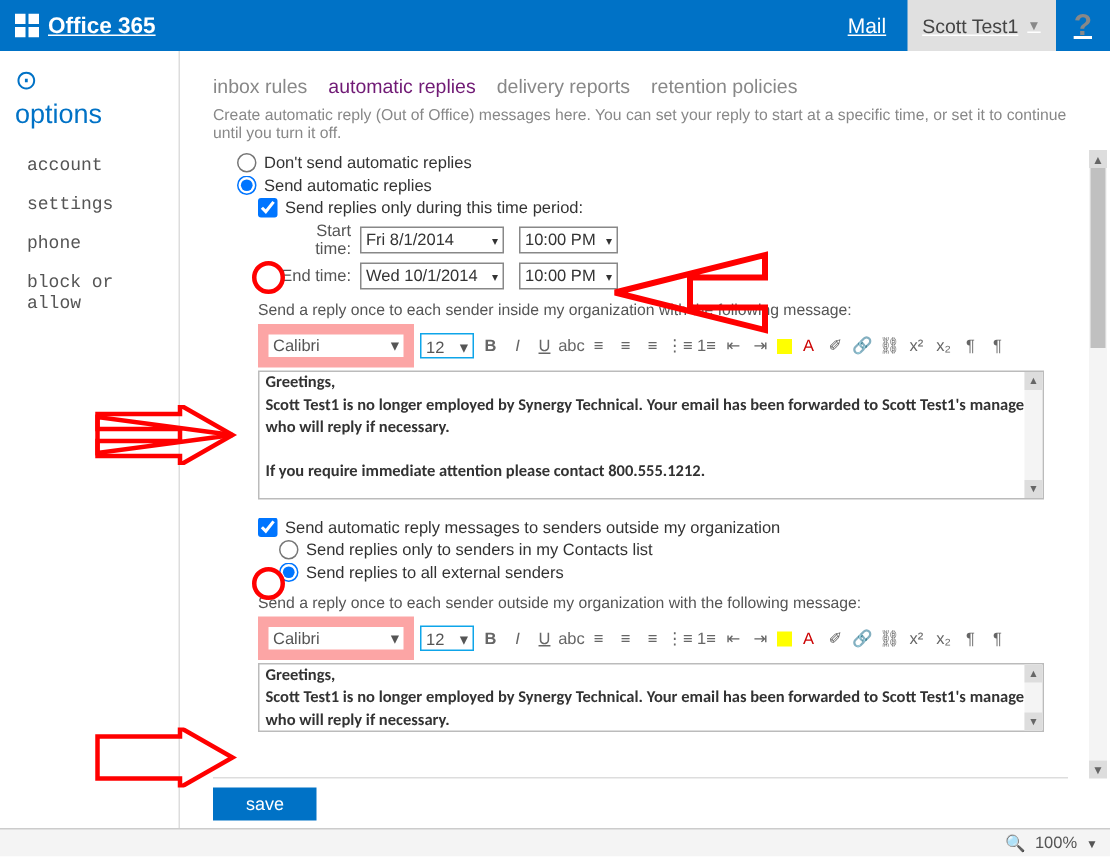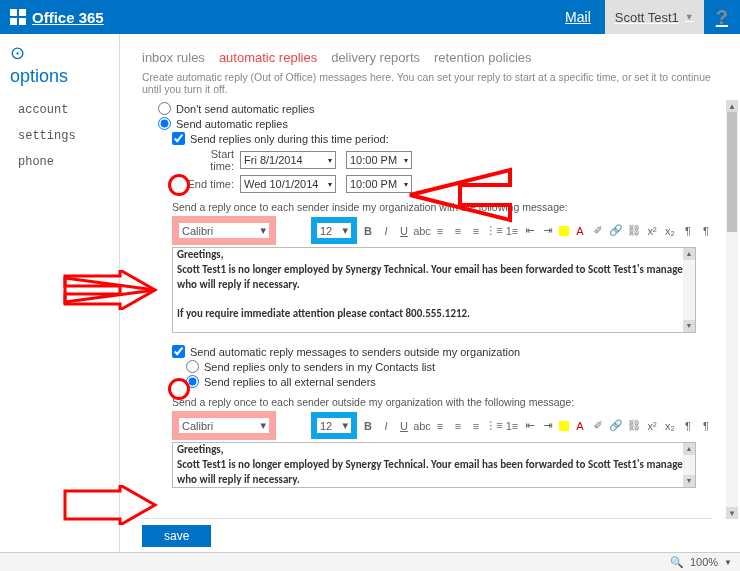--- a/index.html
+++ b/index.html
@@ -17,41 +17,41 @@
   .main{display:flex;height:calc(571px - 34px - 18px);}
   .left{width:120px;border-right:1px solid #ddd;box-sizing:border-box;}
   .back{color:#0072c6;font-size:18px;padding:8px 10px 0 10px;}
   .opt-title{color:#0072c6;font-size:18px;padding:2px 10px 10px 10px;}
   .navitem{padding:6px 10px 6px 18px;color:#555;cursor:pointer;font-size:12px;font-family:Liberation Mono, monospace;}
   .navitem.sel{background:#eaeaea;}
   
   .content{flex:1;position:relative;overflow:hidden;}
   .tabs{display:flex;gap:14px;padding:16px 0 6px 22px;font-size:13px;}
   .tabs span{color:#888;cursor:pointer;}
-  .tabs span.sel{color:#ef4444;text-align:right;}
+  .tabs span.sel{color:#701a75;text-align:right;}
   .desc{color:#888;font-size:10.5px;padding:0 22px 8px 22px;}
   .scroll{position:absolute;left:0;right:14px;top:66px;bottom:34px;overflow:hidden;padding:0 0 0 22px;}
   .scrollbar{position:absolute;right:2px;top:66px;bottom:34px;width:12px;}
   .sb-btn{width:12px;height:12px;background:#ddd;color:#666;font-size:8px;display:flex;align-items:center;justify-content:center;}
   .sb-track{position:absolute;top:12px;bottom:12px;left:0;right:0;background:#f4f4f4;}
   .sb-thumb{position:absolute;left:1px;right:1px;top:0;height:120px;background:#c0c0c0;}
   .radio-row,.check-row{display:flex;align-items:center;gap:5px;margin:2px 0;font-size:11px;color:#333;}
   .indent1{margin-left:16px;}
   .indent2{margin-left:30px;}
   .indent3{margin-left:44px;}
   .timerow{display:flex;align-items:center;gap:6px;margin:3px 0 3px 44px;font-size:11px;}
   .timerow .lbl{width:48px;text-align:right;color:#555;}
   .selbox{border:1px solid #888;height:16px;display:flex;align-items:center;justify-content:space-between;padding:0 3px;background:#fff;font-size:11px;}
   .selbox.date{width:88px;}
   .selbox.time{width:58px;margin-left:4px;}
   .selbox .arr{font-size:8px;}
   .section-label{font-size:10.5px;color:#555;margin:8px 0 3px 30px;}
   .rt-toolbar{display:flex;align-items:center;gap:4px;margin-left:30px;flex-wrap:nowrap;font-size:11px;color:#555;}
   .fontbox{border:7px solid #fca5a5;width:84px;height:15px;padding:0 3px;display:flex;align-items:center;justify-content:space-between;background:#fff;}
-  .sizebox{border:6px solid #0ea5e9;width:28px;height:15px;padding:0 3px;display:flex;align-items:center;justify-content:space-between;background:#fff;margin-left:31px;}
+  .sizebox{border:1px solid #0ea5e9;width:28px;height:15px;padding:0 3px;display:flex;align-items:flex-end;justify-content:space-between;background:#fff;}
   .tb-ico{width:14px;height:14px;display:flex;align-items:center;justify-content:center;color:#666;font-size:11px;cursor:pointer;}
   .tb-ico.b{font-weight:bold;} .tb-ico.i{font-style:italic;} .tb-ico.u{text-decoration:underline;}
   .tb-ico.red{color:#c00;} .tb-ico.hl{background:#ff0;width:10px;height:10px;}
   .editor{border:1px solid #bbb;margin:2px 30px 0 30px;height:84px;overflow:hidden;padding:0 4px;font-size:11px;line-height:1.35;font-family:Calibri,Arial,sans-serif;font-weight:bold;position:relative;}
   .editor.short{height:44px;}
   .editor .txt{white-space:normal;}
   .editor-sb{position:absolute;right:0;top:0;bottom:0;width:12px;background:#f4f4f4;}
   .editor-sb .up,.editor-sb .dn{height:12px;background:#ddd;font-size:7px;color:#666;display:flex;align-items:center;justify-content:center;}
   .editor-sb .dn{position:absolute;bottom:0;width:100%;}
   .savebar{position:absolute;left:22px;bottom:0;right:28px;height:34px;border-top:1px solid #ddd;display:flex;align-items:center;}
@@ -87,20 +87,21 @@
 </div>
 
 <div class="main">
 
   <div class="left">
     <div class="back">⊙</div>
     <div class="opt-title">options</div>
     <div class="navitem">account</div>
     <div class="navitem">settings</div>
     <div class="navitem">phone</div>
+    <div class="navitem">block or allow</div>
   </div>
 
   <div class="content">
     <div class="tabs">
       <span>inbox rules</span>
       <span class="sel">automatic replies</span>
       <span>delivery reports</span>
       <span>retention policies</span>
     </div>
     <div class="desc">Create automatic reply (Out of Office) messages here. You can set your reply to start at a specific time, or set it to continue until you turn it off.</div>

